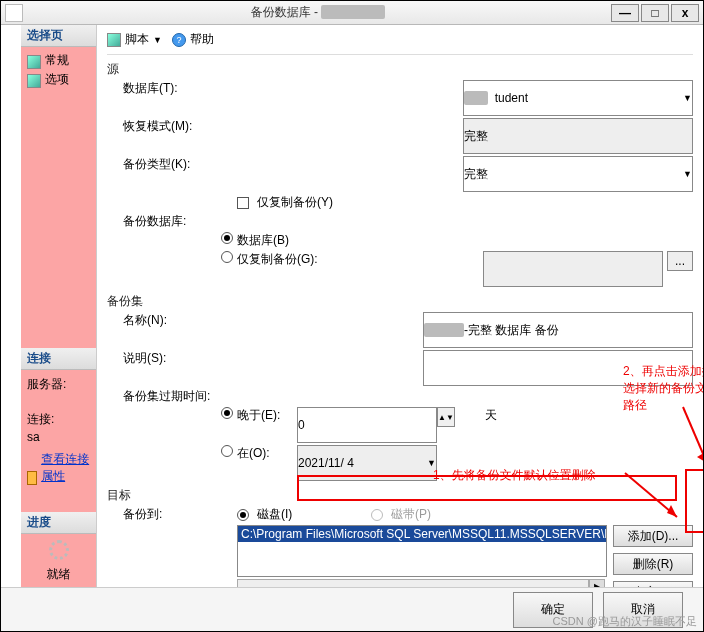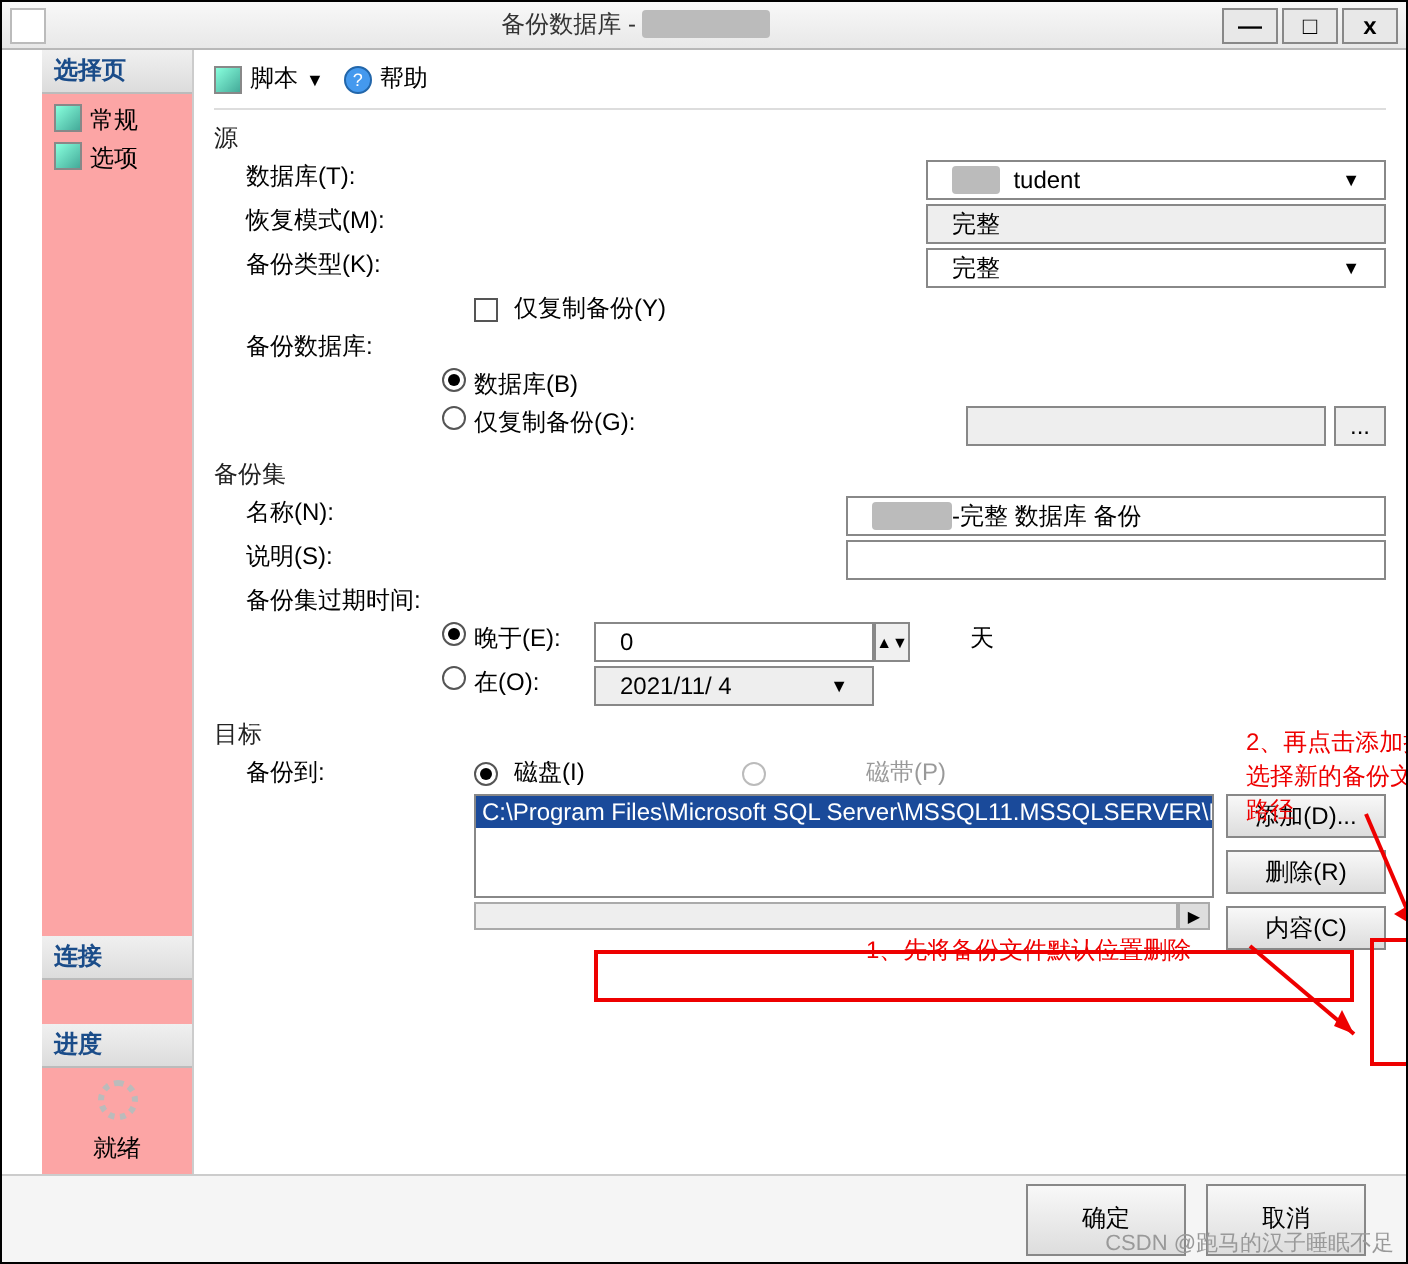--- a/index.html
+++ b/index.html
@@ -7,36 +7,36 @@
   .titlebar { height: 24px; background: linear-gradient(#f8f8f8,#e8e8e8); border-bottom: 1px solid #b8b8b8; display:flex; align-items:center; padding:0 4px; }
   .title-icon-box{ width:18px;height:18px;background:#fff;border:1px solid #bbb;margin-right:4px;}
   .title { flex:1; text-align:center; color:#333; }
   .winbtns { display:flex; gap:0; }
   .winbtn { width:28px; height:18px; border:1px solid #888; background:#e8e8e8; display:flex;align-items:center;justify-content:center;font-weight:bold; margin-left:2px;}
   .content { display:flex; height: calc(100% - 24px - 44px); }
   .sidebar { width:172px; background:#fca5a5; border-right:1px solid #ccc; display:flex; flex-direction:column;margin-left:20px;}
   .panel-hdr { background:linear-gradient(#f0f0f0,#dcdcdc); border-bottom:1px solid #bbb; padding:2px 6px; font-weight:bold; color:#1a4c89;}
   .panel-body { padding:4px 2px; flex:0 0 auto;}
   .panel-body.p1 { flex:1; }
-  .tree-item { display:flex; align-items:flex-start; gap:4px; padding:1px 4px;}
+  .tree-item { display:flex; align-items:flex-end; gap:4px; padding:1px 4px;}
   .ticon { width:14px;height:14px; display:inline-block; }
   .link { color:#0033cc; text-decoration:underline; cursor:pointer;}
   .spinner { width:20px;height:20px;border:3px dotted #bbb;border-radius:50%;margin:2px 4px;}
   .status-row{display:flex;align-items:center;gap:4px;padding:4px;flex-direction:column;}
   .main { flex:1; padding:4px 10px 4px 10px; position:relative; }
   .toolbar { display:flex; align-items:center; gap:10px; padding:2px 0 6px; border-bottom:1px solid #ddd; margin-bottom:6px;}
   .tbtn { display:flex;align-items:center;gap:4px;}
   .drop { font-size:9px;}
   .section-hdr { color:#222; margin:6px 0 2px; }
   .row { display:flex; align-items:flex-start; margin:2px 0; }
   .lbl { width:130px; padding-left:16px; }
   .lbl2 { width:114px; padding-left:32px; }
   .lbl3 { width:114px; padding-left:16px; }
   .val { flex:1; display:flex; align-items:center; gap:4px;}
-  .select, .input, .date { border:1px solid #888; background:#fff; height:20px; padding:0 12px; width:230px; display:flex;align-items:center;}
+  .select, .input, .date { border:1px solid #888; background:#fff; height:36px; padding:0 0; width:230px; display:flex;align-items:center;}
   .select { justify-content:space-between;}
   .arrow { font-size:9px;}
   .readonly { background:#eee; }
   .spin { width:18px;height:20px;border:1px solid #888;background:#f0f0f0;display:flex;align-items:center;justify-content:center; font-size:8px;}
   .radio,.check { margin-right:4px;width:12px;height:12px;}
   .radio { border:1px solid #555; border-radius:50%; display:inline-block; position:relative;}
   .radio.checked::after{content:"";position:absolute;left:2px;top:2px;width:6px;height:6px;background:#000;border-radius:50%;}
   .check { border:1px solid #555; display:inline-block;}
   .filebox { border:1px solid #888; background:#fff; height:52px; width:370px; overflow:auto; }
   .filerow { background:#1a4a9a; color:#fff; padding:1px 3px; white-space:nowrap;}
@@ -77,20 +77,30 @@
       <div class="tree-item">
         <span class="ticon ic-doc"></span>
         <span>常规</span>
       </div>
       <div class="tree-item">
         <span class="ticon ic-doc"></span>
         <span>选项</span>
       </div>
     </div>
     <div class="panel-hdr">连接</div>
+    <div class="panel-body">
+      <div style="padding:2px 4px;">服务器:</div>
+      <div style="height:14px;"></div>
+      <div style="padding:2px 4px;">连接:</div>
+      <div style="padding:0 4px 6px;">sa</div>
+      <div class="tree-item">
+        <span class="ticon" style="background:#fb4;border:1px solid #a60;"></span>
+        <span class="link">查看连接属性</span>
+      </div>
+    </div>
     <div style="flex:0 0 22px;"></div>
     <div class="panel-hdr">进度</div>
     <div class="panel-body status-row">
       <div class="spinner"></div>
       <span>就绪</span>
     </div>
   </div>
 
   <div class="main">
     <div class="toolbar">
@@ -190,21 +200,21 @@
       </div>
     </div>
 
     <div class="section-hdr">目标</div>
     <div class="row">
       <div class="lbl">备份到:</div>
       <div class="val">
         <span class="radio checked"></span>
         <span style="width:110px;">磁盘(I)</span>
         <span class="radio" style="opacity:.4;"></span>
-        <span style="opacity:.4;margin-left:42px;">磁带(P)</span>
+        <span style="opacity:.4;">磁带(P)</span>
       </div>
     </div>
     <div class="row" style="align-items:flex-start;">
       <div class="lbl"></div>
       <div>
         <div class="filebox">
           <div class="filerow">C:\Program Files\Microsoft SQL Server\MSSQL11.MSSQLSERVER\MSSQ</div>
         </div>
         <div style="display:flex;align-items:center;margin-top:2px;">
           <div style="width:352px;height:14px;border:1px solid #aaa;background:#eee;"></div>

